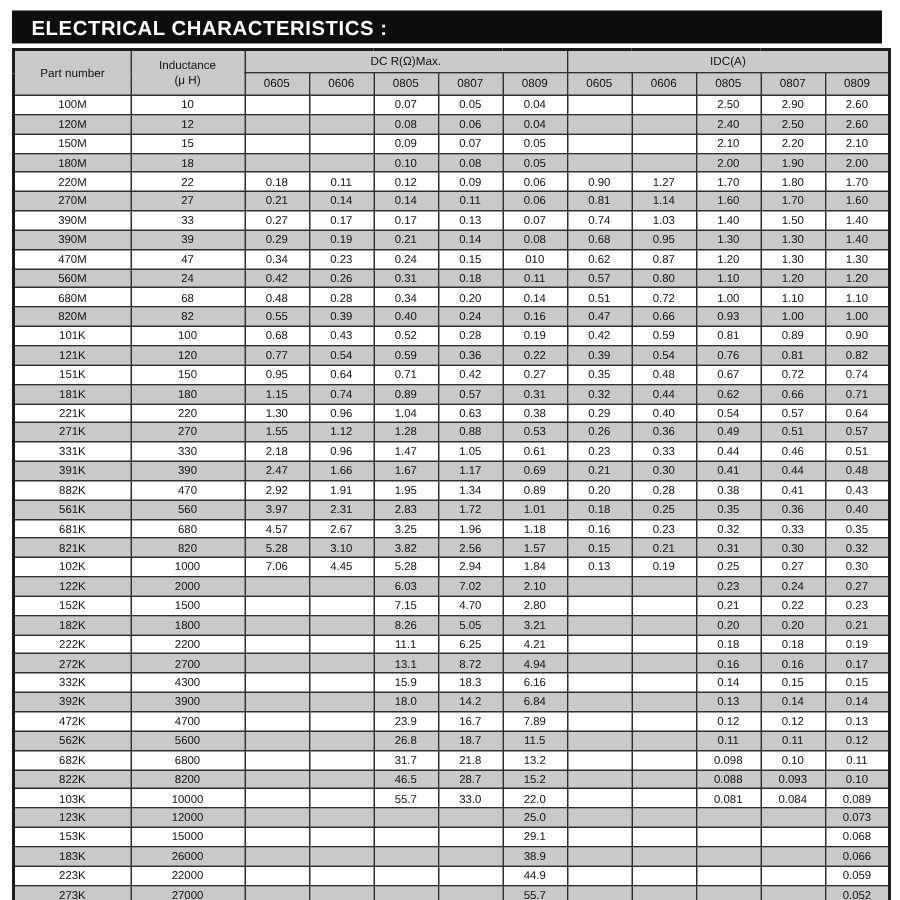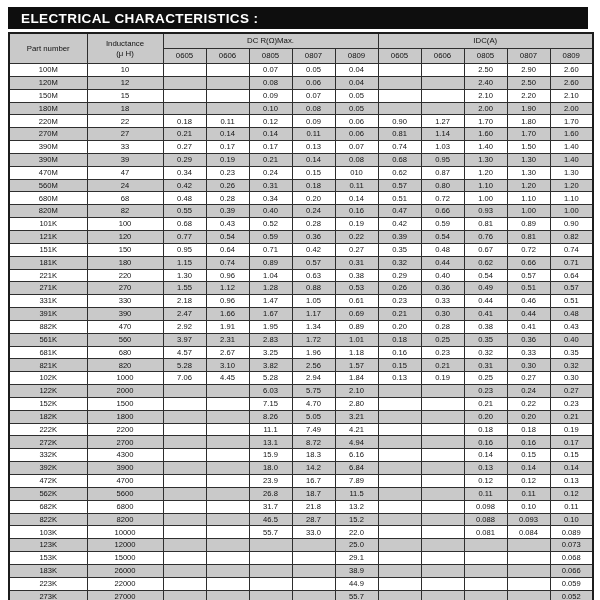--- a/index.html
+++ b/index.html
@@ -417,21 +417,21 @@
           <td>0.25</td>
           <td>0.27</td>
           <td>0.30</td>
         </tr>
         <tr>
           <td>122K</td>
           <td>2000</td>
           <td></td>
           <td></td>
           <td>6.03</td>
-          <td>5.75</td>
+          <td>7.02</td>
           <td>2.10</td>
           <td></td>
           <td></td>
           <td>0.23</td>
           <td>0.24</td>
           <td>0.27</td>
         </tr>
         <tr>
           <td>152K</td>
           <td>1500</td>
@@ -459,21 +459,21 @@
           <td>0.20</td>
           <td>0.20</td>
           <td>0.21</td>
         </tr>
         <tr>
           <td>222K</td>
           <td>2200</td>
           <td></td>
           <td></td>
           <td>11.1</td>
-          <td>7.49</td>
+          <td>6.25</td>
           <td>4.21</td>
           <td></td>
           <td></td>
           <td>0.18</td>
           <td>0.18</td>
           <td>0.19</td>
         </tr>
         <tr>
           <td>272K</td>
           <td>2700</td>

